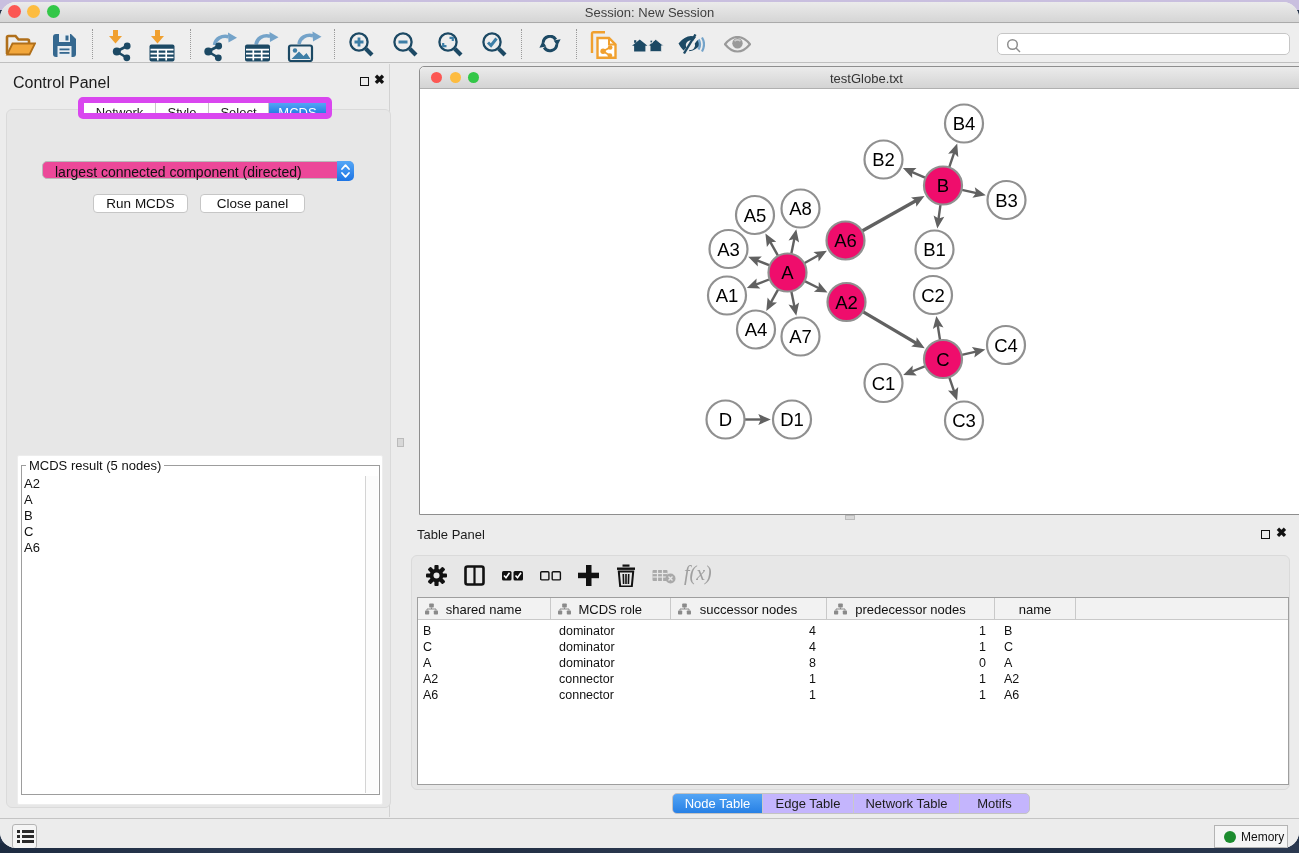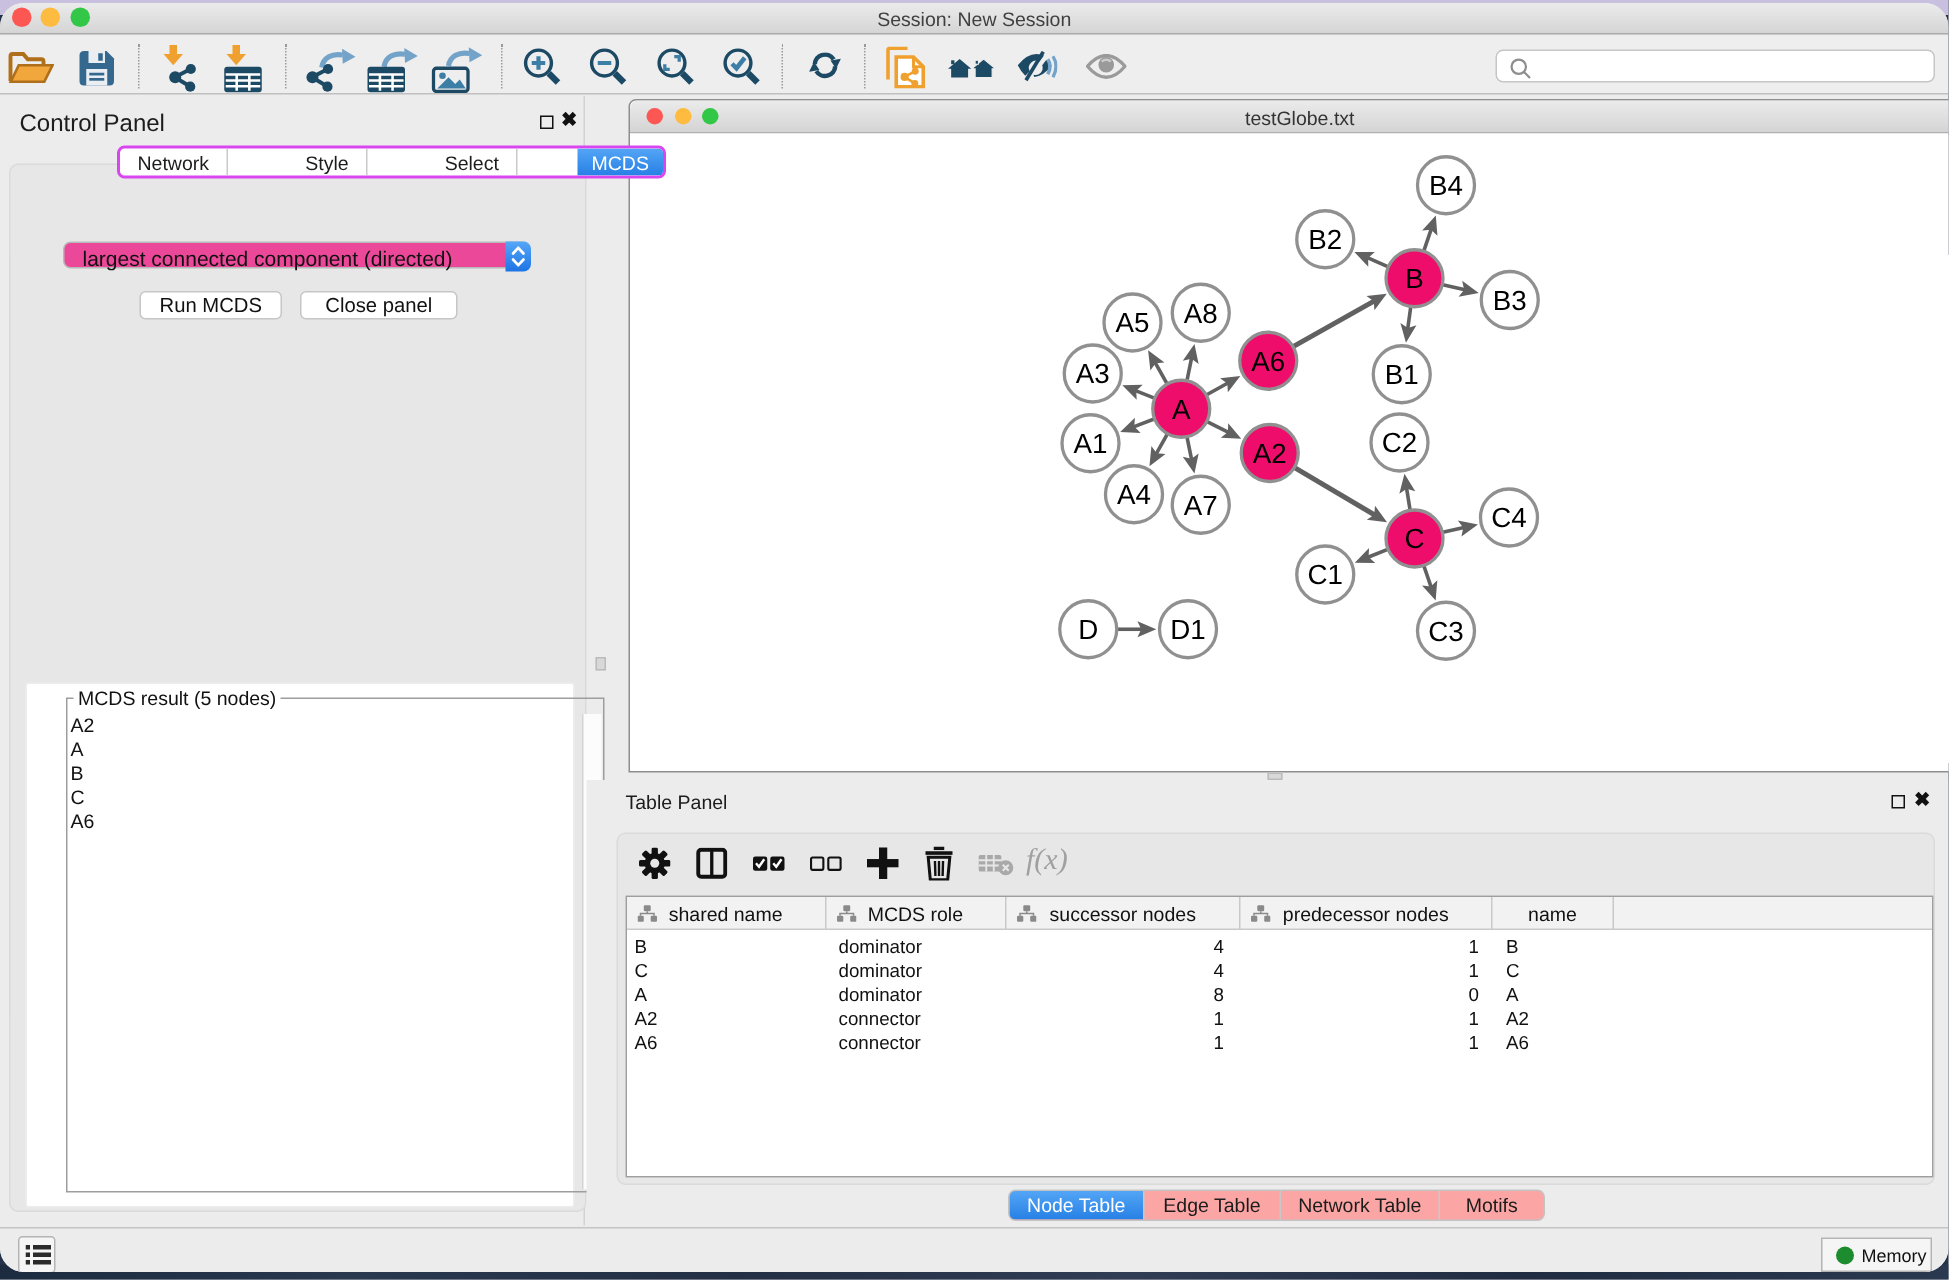--- a/index.html
+++ b/index.html
@@ -24,37 +24,37 @@
 #searchbox { position:absolute; left:997px; top:9px; width:293px; height:22px; background:#fff;
   border:1px solid #c6c6c6; border-radius:5px; }
 
 #cp { position:absolute; left:0; top:62px; width:390px; height:753px; background:#ececec; border-right:1px solid #d2d2d2; }
 #cp-title { position:absolute; left:13px; top:10px; font-size:16px; color:#1c1c1c; }
 #cp-float { position:absolute; left:360px; top:13px; width:9px; height:9px; border:1.5px solid #111; }
 #cp-close { position:absolute; left:374px; top:8px; font-size:13px; font-weight:bold; color:#111; }
 #cp-pane { position:absolute; left:6px; top:45px; width:385px; height:699px; background:#e7e7e7;
   border:1px solid #dadada; border-radius:6px; }
 #cp-tabs { position:absolute; left:78px; top:33px; height:22px; display:flex; z-index:5;
-  border:2px solid #d946ef; border-radius:5px; background:#fff; overflow:hidden;gap:40px; }
+  border:6px solid #d946ef; border-radius:5px; background:#fff; overflow:hidden; }
 .cptab { font-size:13px; color:#1c1c1c; text-align:center; line-height:20px; border-right:1px solid #c9c9c9; }
 .cptab:last-child { border-right:none; }
 .cptab.sel { background:linear-gradient(#53a5f5,#2780e5); color:#fff; }
 #opt-label { position:absolute; left:0; top:75px; width:390px; text-align:center; font-size:13.5px; color:#111; }
 #dropdown { position:absolute; left:42px; top:97px; width:312px; height:18px; background:#ec4899;
   border:1px solid #b9b9b9; border-radius:5px; }
 #dropdown .dtext { position:absolute; left:12px; top:2px; font-size:14px; color:#111; }
 #dropdown .stepper { position:absolute; right:-1px; top:-1px; width:17px; height:20px; border-radius:0 5px 5px 0;
   background:linear-gradient(#55a7f7,#1d74e4); }
 .btn { position:absolute; height:19px; background:#fff; border:1px solid #c6c6c6; border-radius:4px;
   font-size:13.5px; color:#111; text-align:center; line-height:17px; }
 #btn-run { left:93px; top:130px; width:95px; }
 #btn-close { left:200px; top:130px; width:105px; }
 #mcds-box { position:absolute; left:17px; top:391px; width:366px; height:350px; background:#fff;
   border:1px solid #ededed; border-radius:2px; }
-#mcds-fs { position:absolute; left:3px; top:9px; width:359px; height:330px; border:1px solid #9d9d9d;margin-left:23px; }
+#mcds-fs { position:absolute; left:3px; top:9px; width:359px; height:330px; border:1px solid #9d9d9d; }
 #mcds-legend { position:absolute; left:4px; top:-8px; background:#fff; padding:0 3px; font-size:13px; color:#111; }
 #mcds-list { position:absolute; left:2px; top:10px; right:16px; font-size:13px; color:#111; line-height:16px; }
 #mcds-scroll { position:absolute; right:1px; top:10px; width:13px; bottom:1px; background:#fcfcfc; border-left:1px solid #d4d4d4; }
 
 #nw { position:absolute; left:403px; top:64px; width:895px; height:449px; background:#fff;
   border:1px solid #8e8e8e; border-radius:5px 5px 0 0;margin-left:16px; }
 #nw-titlebar { position:absolute; left:0; top:0; width:100%; height:22px;
   background:linear-gradient(#ebebeb,#d4d4d4); border-bottom:1px solid #b0b0b0; border-radius:5px 5px 0 0; }
 #nw-titlebar .tl { width:11px; height:11px; top:5px; }
 #nw-title-text { position:absolute; width:100%; top:4px; text-align:center; font-size:13px; color:#333; }
@@ -67,21 +67,21 @@
 #tp-float { position:absolute; left:870px; top:10px; width:9px; height:9px; border:1.5px solid #111; }
 #tp-close { position:absolute; left:885px; top:5px; font-size:13px; font-weight:bold; color:#111; }
 #tp-toolbar { position:absolute; left:21px; top:40px; height:34px; width:860px; }
 #tbl { position:absolute; left:26px; top:77px; width:872px; height:188px; background:#fff; border:1px solid #9e9e9e; }
 #tbl-header { position:absolute; left:0; top:0; width:100%; height:22px; background:#f2f2f2; border-bottom:1px solid #c9c9c9; }
 .th { position:absolute; top:0; height:22px; border-right:1px solid #c9c9c9; font-size:13px; color:#111; }
 .th .tht { position:absolute; width:100%; text-align:center; top:4px; }
 .tht-icon { position:absolute; left:7px; top:5px; }
 .td { position:absolute; font-size:12.5px; color:#111; height:16px; }
 #tp-tabs { position:absolute; left:281px; top:273px; height:21px; display:flex;
-  border:1px solid #c3c3c3; border-radius:5px; background:#fca5a5; overflow:hidden;align-items:center; }
+  border:1px solid #c3c3c3; border-radius:5px; background:#c4b5fd; overflow:hidden;align-items:center; }
 .tptab { font-size:13px; color:#1c1c1c; line-height:19px; text-align:center; border-right:1px solid #c9c9c9; }
 .tptab:last-child { border-right:none; }
 .tptab.sel { background:linear-gradient(#53a5f5,#2780e5); color:#fff; }
 
 #statusbar { position:absolute; left:0; top:816px; width:100%; height:30px; background:#ececec; border-top:1px solid #c4c4c4; }
 #sb-icon { position:absolute; left:12px; top:5px; width:25px; height:25px; background:#f5f5f5; border:1px solid #b4b4b4; border-radius:3px; }
 #memory { position:absolute; right:11px; top:6px; width:74px; height:23px; background:#f5f5f5;
   border:1px solid #b4b4b4; font-size:12px; color:#111; }
 #memory .dot { position:absolute; left:9px; top:5px; width:12px; height:12px; border-radius:50%; background:#1c8c2e; }
 #memory .mt { position:absolute; left:26px; top:4px; }

